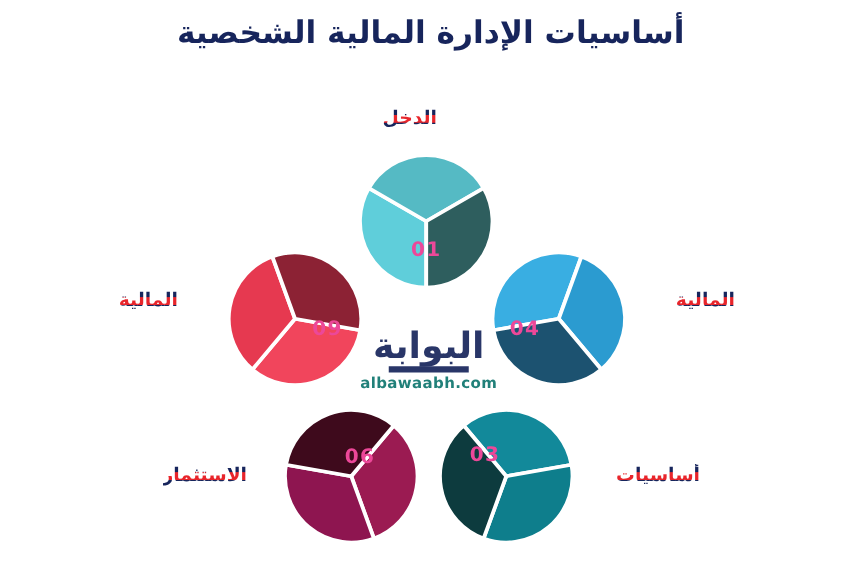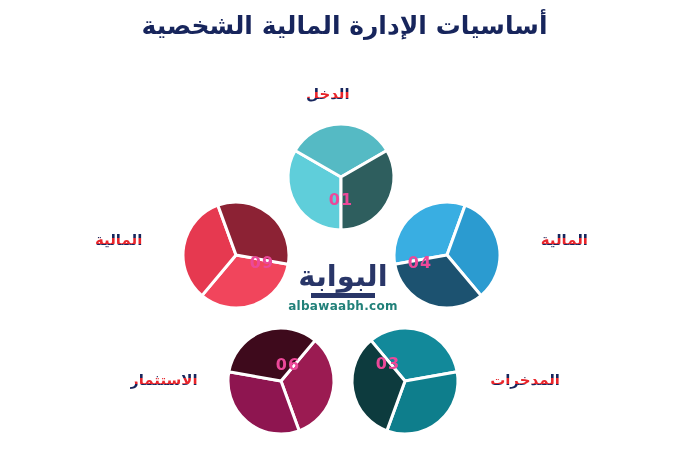--- a/index.html
+++ b/index.html
@@ -119,21 +119,21 @@
 
   <div class="node">
     <div class="pie" style="left:352px;top:328px;width:106px;height:106px;">
         <svg width="106" height="106" viewBox="0 0 106 106">
           <path d="M 53 53 L 18.932256686613407 12.399644514694174 A 53 53 0 0 1 105.19481090964702 43.796646583652645 Z" fill="#12899A" stroke="#FFFFFF" stroke-width="3" stroke-linejoin="round"></path>
           <path d="M 53 53 L 105.19481090964702 43.796646583652645 A 53 53 0 0 1 34.8729324037396 102.80370890165315 Z" fill="#0E7E8C" stroke="#FFFFFF" stroke-width="3" stroke-linejoin="round"></path>
           <path d="M 53 53 L 34.8729324037396 102.80370890165315 A 53 53 0 0 1 18.932256686613428 12.399644514694153 Z" fill="#0D3B3E" stroke="#FFFFFF" stroke-width="3" stroke-linejoin="round"></path>
         </svg>
       </div>
     <div class="num" style="left:358px;top:354px;width:60px;">03</div>
-    <div class="lbl" style="left:470px;top:371px;width:90px;text-align:right;">المدخرات</div>
+    <div class="lbl" style="left:470px;top:371px;width:90px;text-align:right;">أساسيات</div>
   </div>
 
   <div class="node">
     <div class="pie" style="left:228px;top:328px;width:106px;height:106px;">
         <svg width="106" height="106" viewBox="0 0 106 106">
           <path d="M 53 53 L 87.06774331338659 12.399644514694167 A 53 53 0 0 1 71.12706759626045 102.80370890165314 Z" fill="#9B1B52" stroke="#FFFFFF" stroke-width="3" stroke-linejoin="round"></path>
           <path d="M 53 53 L 71.12706759626045 102.80370890165314 A 53 53 0 0 1 0.8051890903529753 43.79664658365269 Z" fill="#8E1550" stroke="#FFFFFF" stroke-width="3" stroke-linejoin="round"></path>
           <path d="M 53 53 L 0.8051890903529753 43.79664658365269 A 53 53 0 0 1 87.06774331338659 12.39964451469416 Z" fill="#3E0A1C" stroke="#FFFFFF" stroke-width="3" stroke-linejoin="round"></path>
         </svg>
       </div>

